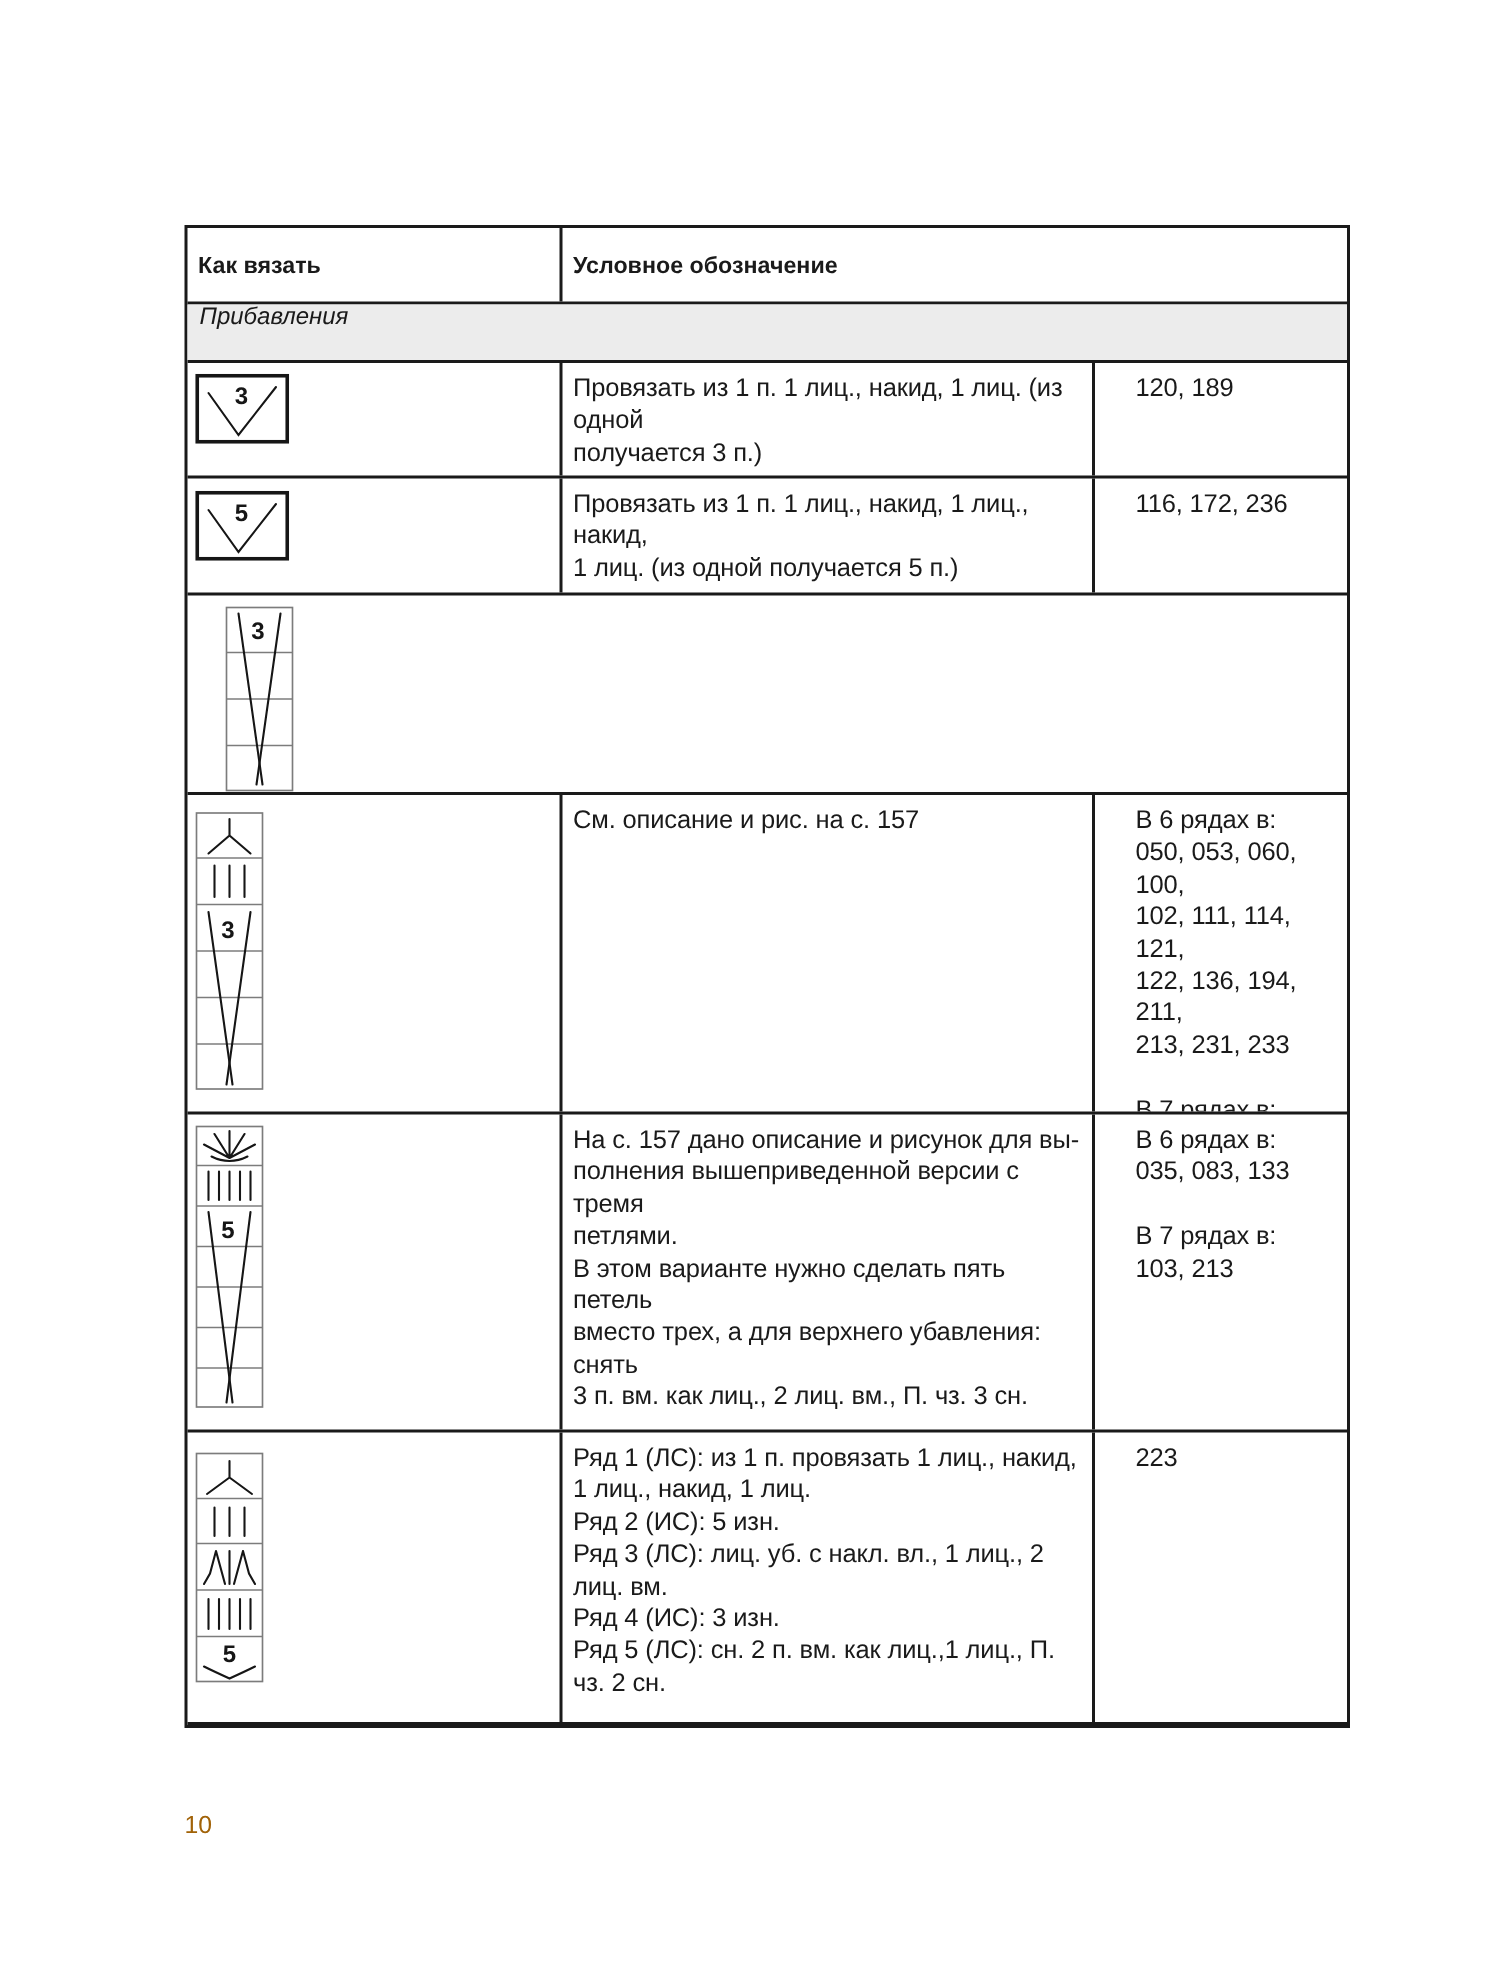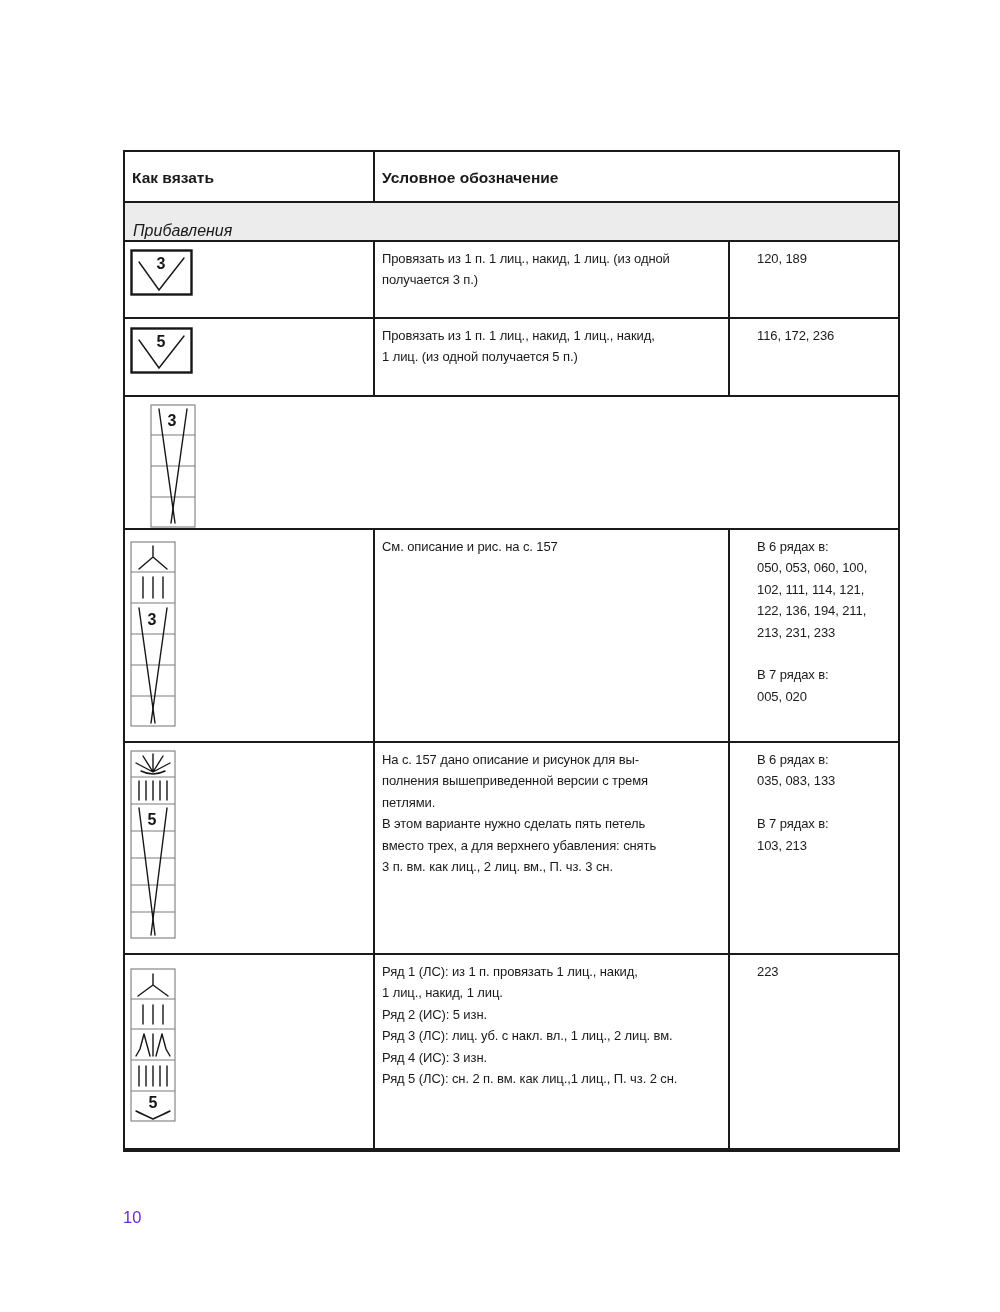--- a/index.html
+++ b/index.html
@@ -22,46 +22,46 @@
     grid-template-columns:250px 355px 168px;
     border-bottom:2px solid #1a1a1a;
     box-sizing:border-box;
   }
   .trow:last-child{border-bottom:2px solid #1a1a1a;}
   .c{border-right:2px solid #1a1a1a;box-sizing:border-box;overflow:hidden;}
   .c:last-child{border-right:none;padding-left:20px;}
   .hrow{height:51px;}
   .hrow .c{display:flex;align-items:center;padding:2px 6px 0 7px;
     font-weight:bold;font-size:15.5px;line-height:20px;}
-  .srow{height:39px;background:#ececec;display:flex;align-items:flex-end;
+  .srow{height:39px;background:#ececec;display:flex;align-items:flex-start;
     padding-left:8px;font-style:italic;font-size:16px;box-sizing:border-box;
     border-bottom:2px solid #1a1a1a;}
   .r1{height:77px;}
   .r2{height:78px;}
   .r3{height:133px;}
   .r4{height:213px;}
   .r5{height:212px;}
   .r6{height:195px;}
   .how,.charts{
     display:block;
     padding:6px 8px 0 7px;
-    font-size:13px;line-height:21.4px;
+    font-size:17px;line-height:21.4px;
     white-space:pre-line;
     letter-spacing:-0.1px;
   }
   .symwrap{padding:0;}
   .sym{display:block;}
   .sym text{
     font-family:"Liberation Sans", sans-serif;
     font-size:16px;font-weight:600;fill:#161616;text-anchor:middle;
   }
   .sym .glyph{stroke:#161616;stroke-width:1.4;fill:none;stroke-linecap:round;}
   .sym .grid{stroke:#7c7c7c;stroke-width:1.1;fill:none;}
   .sym .boxb{stroke:#161616;stroke-width:2.4;fill:none;}
-  .pageno{position:absolute;left:123px;top:1208px;font-size:16.5px;color:#6d28d9;}
+  .pageno{position:absolute;left:123px;top:1208px;font-size:16.5px;color:#a16207;}
 </style>
 </head>
 <body>
 
 <div class="tbl">
 
   <div class="trow hrow">
     <div class="c">
       <span>Как вязать</span>
     </div>

